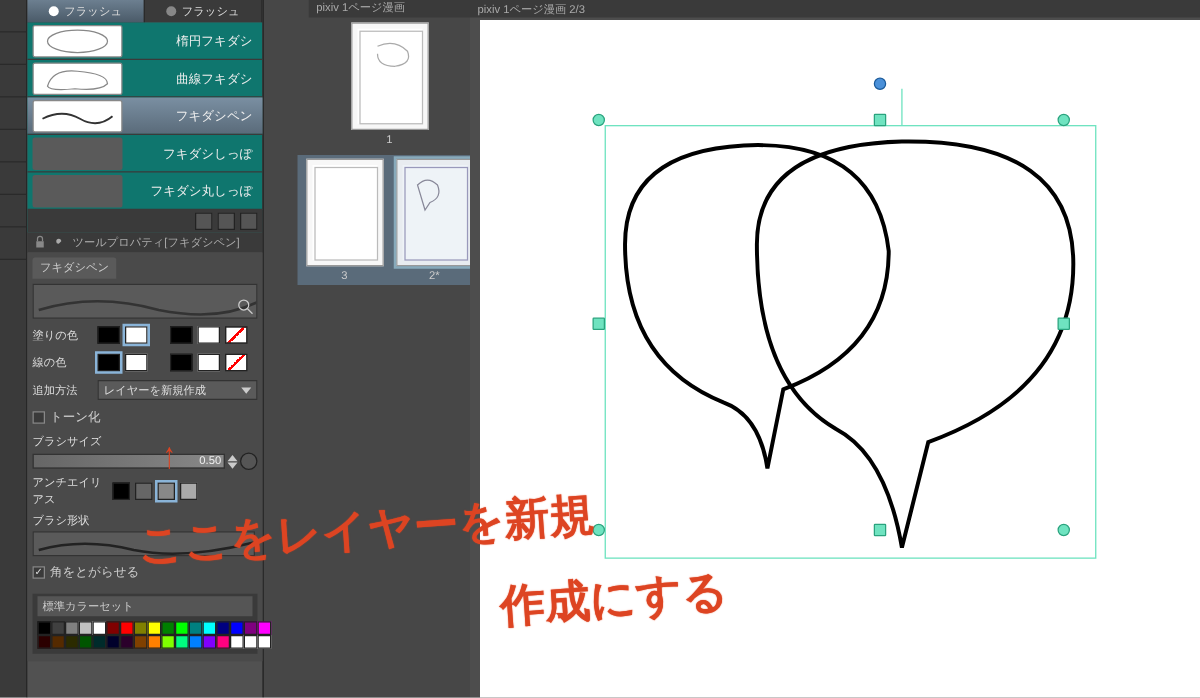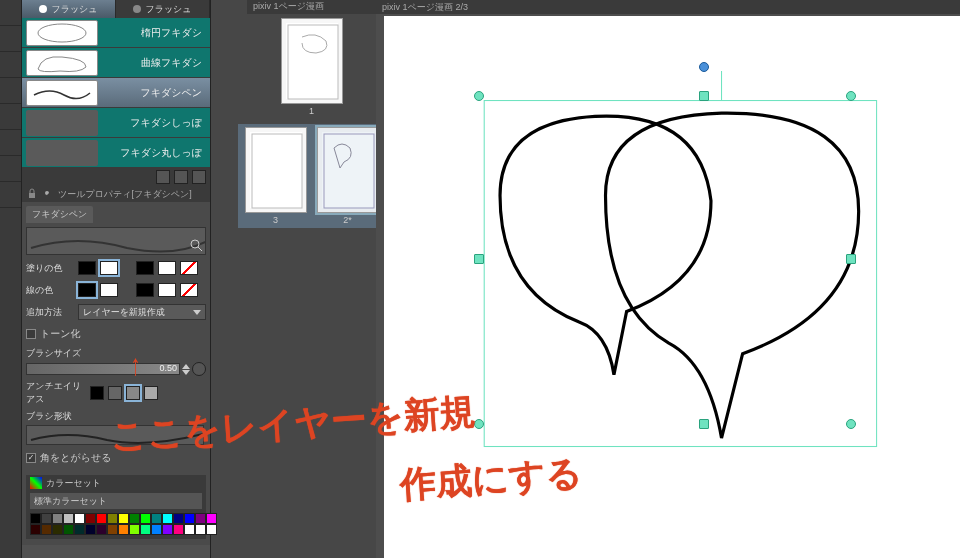--- a/index.html
+++ b/index.html
@@ -244,24 +244,20 @@
         </div>
       </div>
 
       <div class="prop-row">
         <span class="checkbox checked"></span>
         <span>角をとがらせる</span>
       </div>
 
 
       <div class="colorset-panel">
-        <div class="colorset-header">
-          <span style="width:12px;height:12px;background:linear-gradient(45deg,#f00,#0f0,#00f);display:inline-block"></span>
-          <span>カラーセット</span>
-        </div>
         <div class="colorset-dropdown">
           <span>標準カラーセット</span>
           <span class="tri"></span>
         </div>
         <div class="palette" id="palette">
             <div style="background: rgb(0, 0, 0);"></div>
             <div style="background: rgb(64, 64, 64);"></div>
             <div style="background: rgb(128, 128, 128);"></div>
             <div style="background: rgb(192, 192, 192);"></div>
             <div style="background: rgb(255, 255, 255);"></div>

